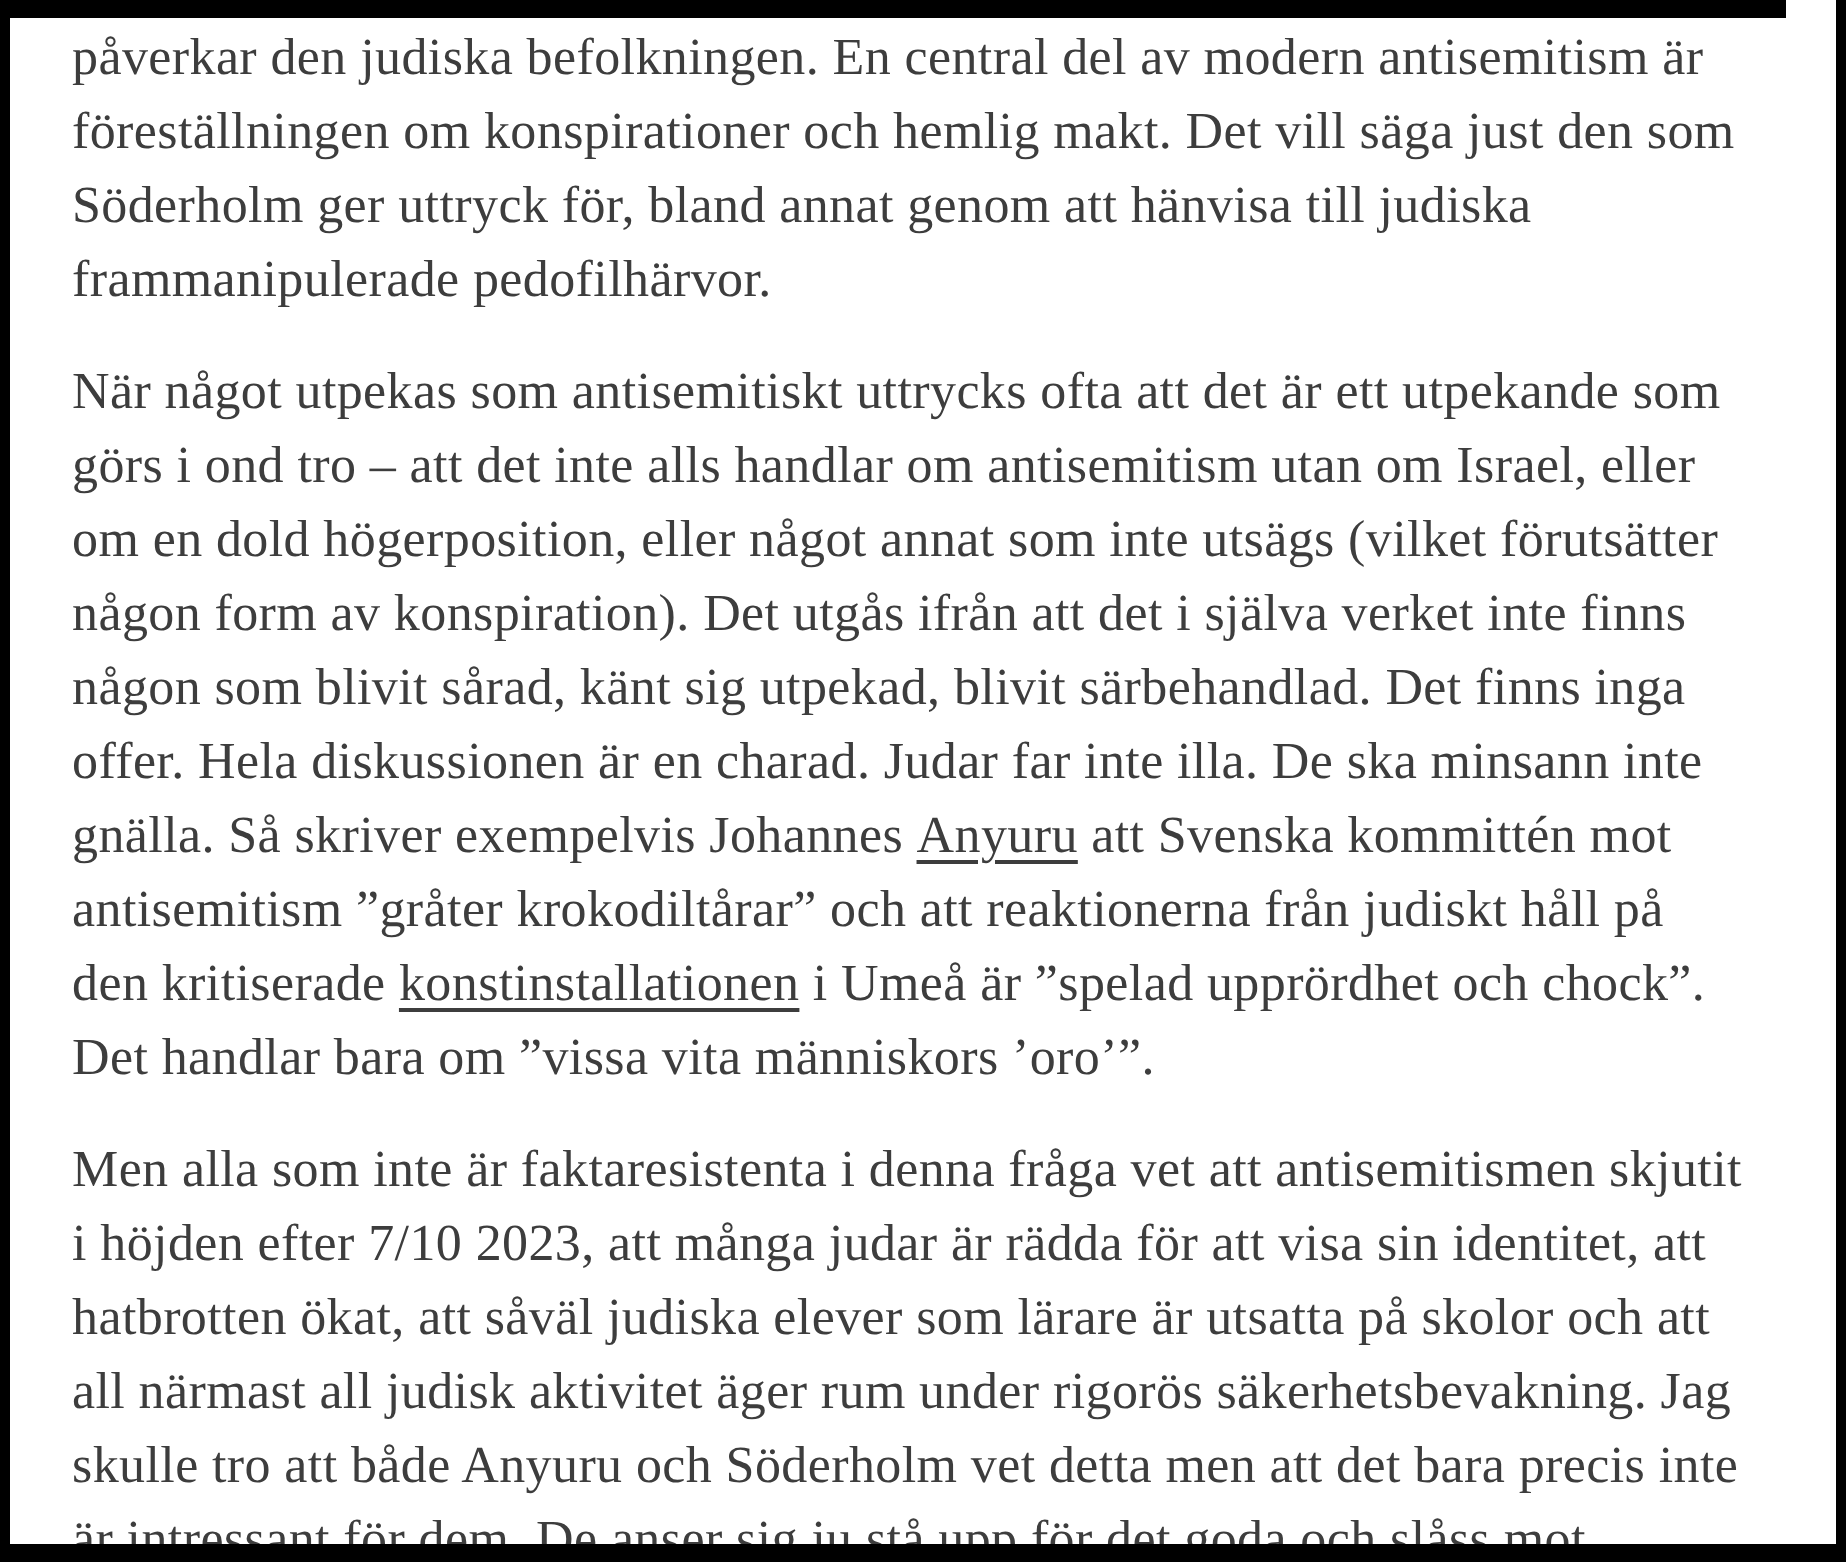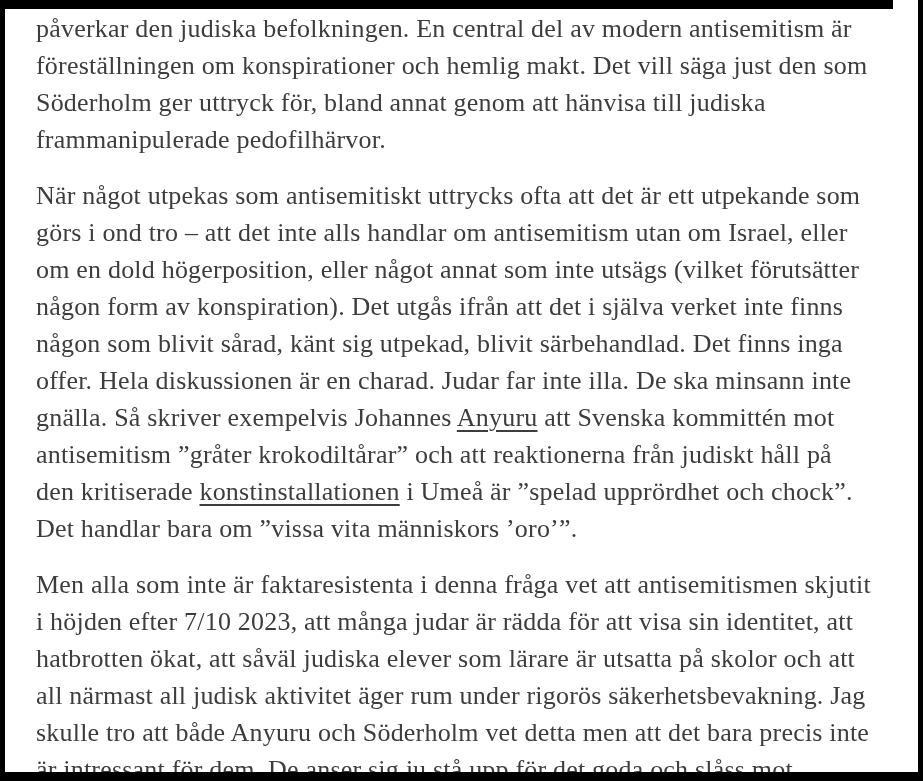--- a/index.html
+++ b/index.html
@@ -39,20 +39,21 @@
   .article p {
     margin: 0 0 19px 0;
     padding: 0;
   }
   .article a.body-link {
     color: inherit;
     text-decoration: underline;
     text-decoration-thickness: 1.5px;
     text-underline-offset: 4px;
     cursor: pointer;
+    font-family: Liberation Serif, serif;
   }
 </style>
 </head>
 <body>
 
 <div class="canvas">
   <div class="article">
       <p><span>påverkar den judiska befolkningen. En central del av modern antisemitism är föreställningen om konspirationer och hemlig makt. Det vill säga just den som Söderholm ger uttryck för, bland annat genom att hänvisa till judiska frammanipulerade pedofilhärvor.</span></p>
       <p><span>När något utpekas som antisemitiskt uttrycks ofta att det är ett utpekande som görs i ond tro – att det inte alls handlar om antisemitism utan om Israel, eller om en dold högerposition, eller något annat som inte utsägs (vilket förutsätter någon form av konspiration). Det utgås ifrån att det i själva verket inte finns någon som blivit sårad, känt sig utpekad, blivit särbehandlad. Det finns inga offer. Hela diskussionen är en charad. Judar far inte illa. De ska minsann inte gnälla. Så skriver exempelvis Johannes </span><a class="body-link">Anyuru</a><span> att Svenska kommittén mot antisemitism ”gråter krokodiltårar” och att reaktionerna från judiskt håll på den kritiserade </span><a class="body-link">konstinstallationen</a><span> i Umeå är ”spelad upprördhet och chock”. Det handlar bara om ”vissa vita människors ’oro’”.</span></p>
       <p><span>Men alla som inte är faktaresistenta i denna fråga vet att antisemitismen skjutit i höjden efter 7/10 2023, att många judar är rädda för att visa sin identitet, att hatbrotten ökat, att såväl judiska elever som lärare är utsatta på skolor och att all närmast all judisk aktivitet äger rum under rigorös säkerhetsbevakning. Jag skulle tro att både Anyuru och Söderholm vet detta men att det bara precis inte är intressant för dem. De anser sig ju stå upp för det goda och slåss mot makten. Det är bara det att judar inte är makten.</span></p>

